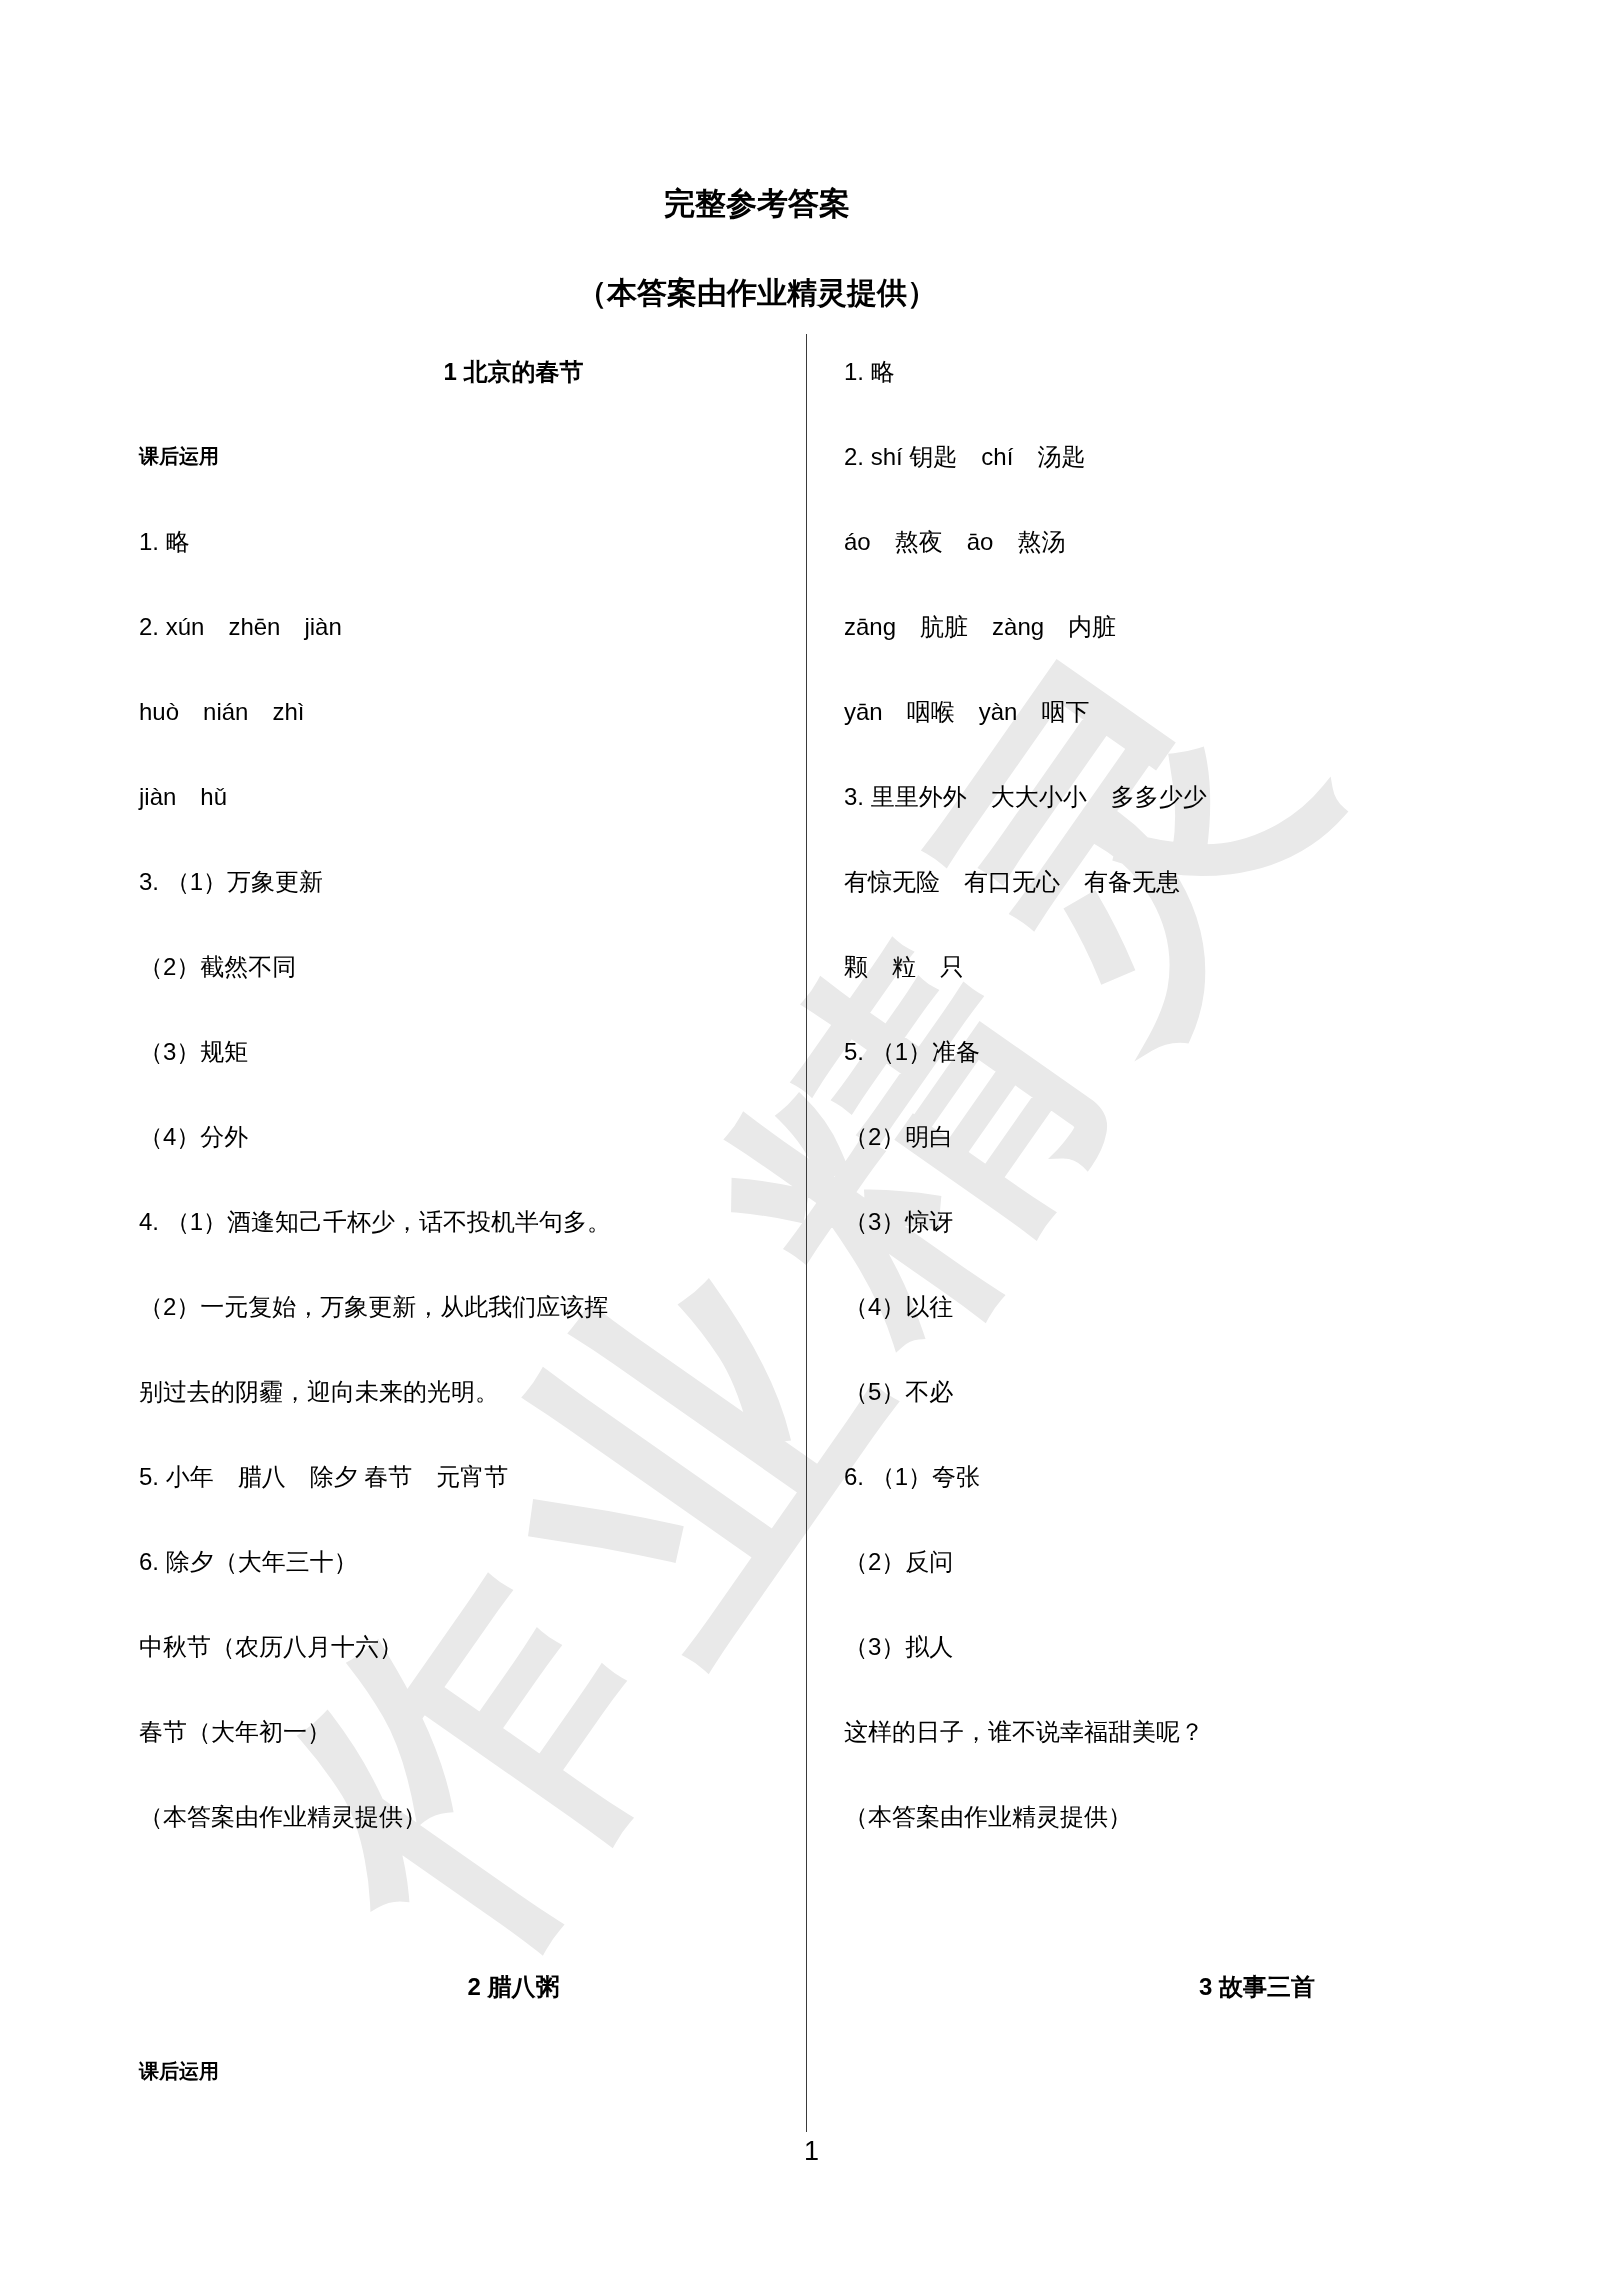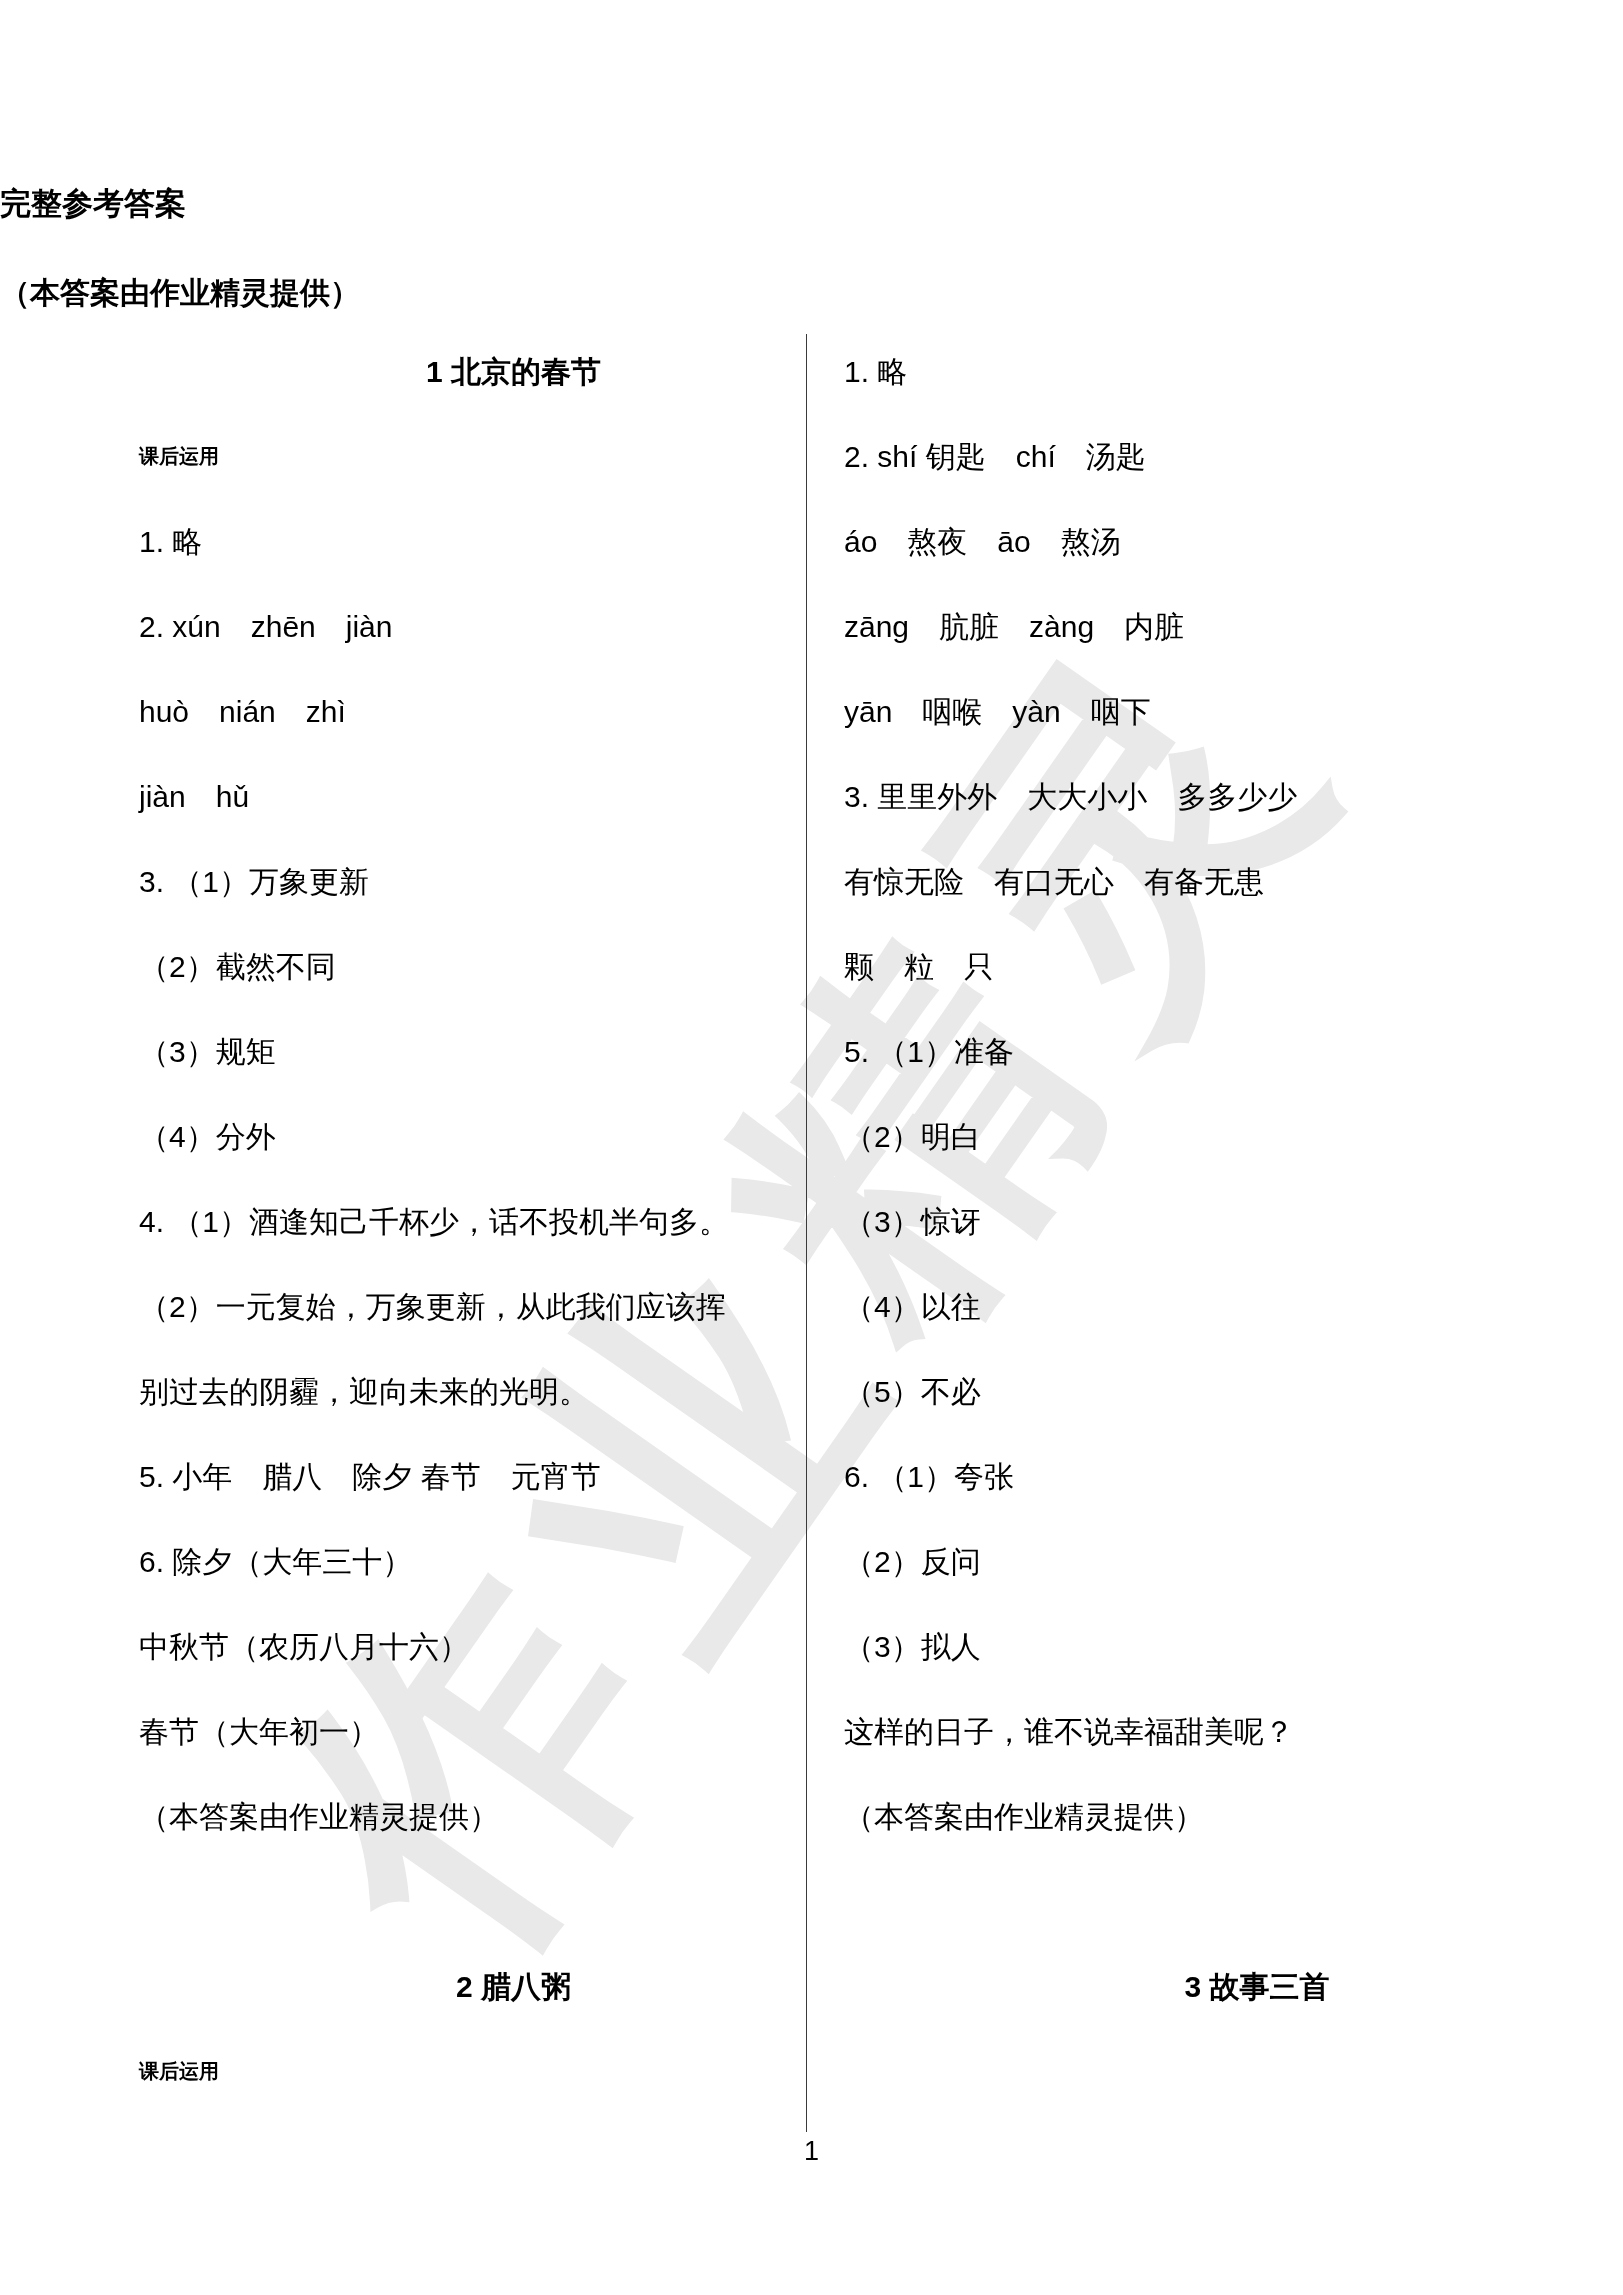--- a/index.html
+++ b/index.html
@@ -23,20 +23,21 @@
     color:#e9e9e9;
     white-space:nowrap;
     z-index:0;
     user-select:none;
   }
   .title-block{
     position:absolute;
     top:183px;
     left:0;
     width:1514px;
+    text-align:center;
     z-index:1;
   }
   .doc-title{
     margin:0;
     font-size:31px;
     font-weight:bold;
     line-height:41px;
   }
   .doc-subtitle{
     margin:48px 0 0 0;
@@ -67,21 +68,21 @@
   }
   .col-right{
     width:782px;
     padding-left:38px;
     box-sizing:border-box;
   }
   .line{
     margin:0;
     height:85px;
     line-height:85px;
-    font-size:30px;
+    font-size:24px;
     white-space:nowrap;
   }
   .heading{
     font-weight:bold;
     text-align:center;
     transform:translateX(41px);
   }
   .subheading{
     font-weight:bold;
     font-size:20px;

